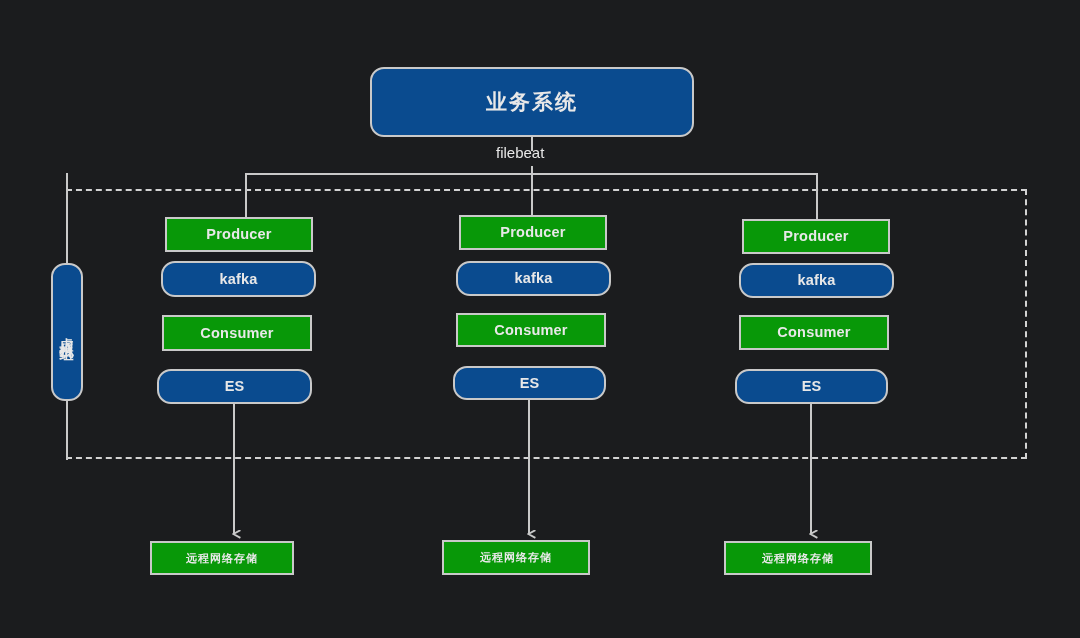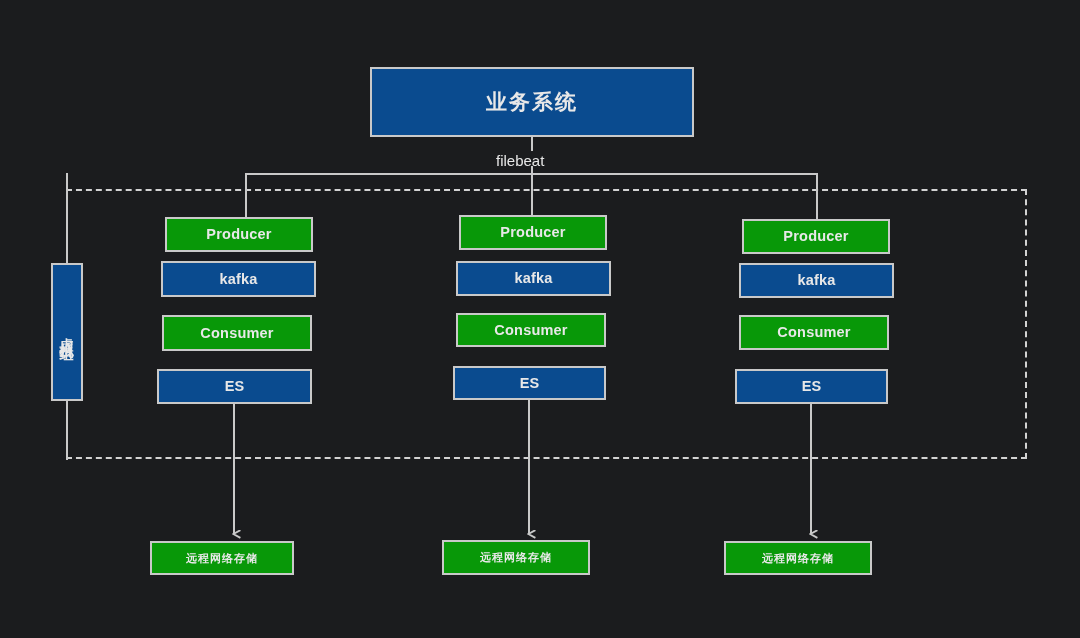--- a/index.html
+++ b/index.html
@@ -32,20 +32,21 @@
     letter-spacing: 0.2px;
     text-align: center;
     line-height: 1.15;
     z-index: 5;
   }
   .node.green {
     background: #089808;
   }
   .node.blue {
     background: #0a4b8f;
+    border-radius: 14px;
   }
 
   .node-title {
     font-size: 21px;
     letter-spacing: 2px;
   }
   .node-label {
     font-size: 14.5px;
   }
   .node-label-cn {
@@ -129,21 +130,21 @@
     </defs>
     <line x1="234" y1="403" x2="234" y2="534" stroke="#c9c9c9" stroke-width="2" marker-end="url(#arrowhead)"></line>
     <line x1="529" y1="399" x2="529" y2="534" stroke="#c9c9c9" stroke-width="2" marker-end="url(#arrowhead)"></line>
     <line x1="811" y1="403" x2="811" y2="534" stroke="#c9c9c9" stroke-width="2" marker-end="url(#arrowhead)"></line>
   </svg>
 
   <div class="node blue node-title" style="left:370px; top:67px; width:324px; height:70px;">
     <span>业务系统</span>
   </div>
 
-  <div class="text-label" style="left:496px; top:152px;">filebeat</div>
+  <div class="text-label" style="left:496px; top:144px;">filebeat</div>
 
   <div class="node blue vertical" style="left:51px; top:263px; width:32px; height:138px;">
     <span>虚拟机组</span>
   </div>
 
   <div class="node green node-label" style="left:165px; top:217px; width:148px; height:35px;">
     <span>Producer</span>
   </div>
   <div class="node blue node-label" style="left:161px; top:261px; width:155px; height:36px;">
     <span>kafka</span>

